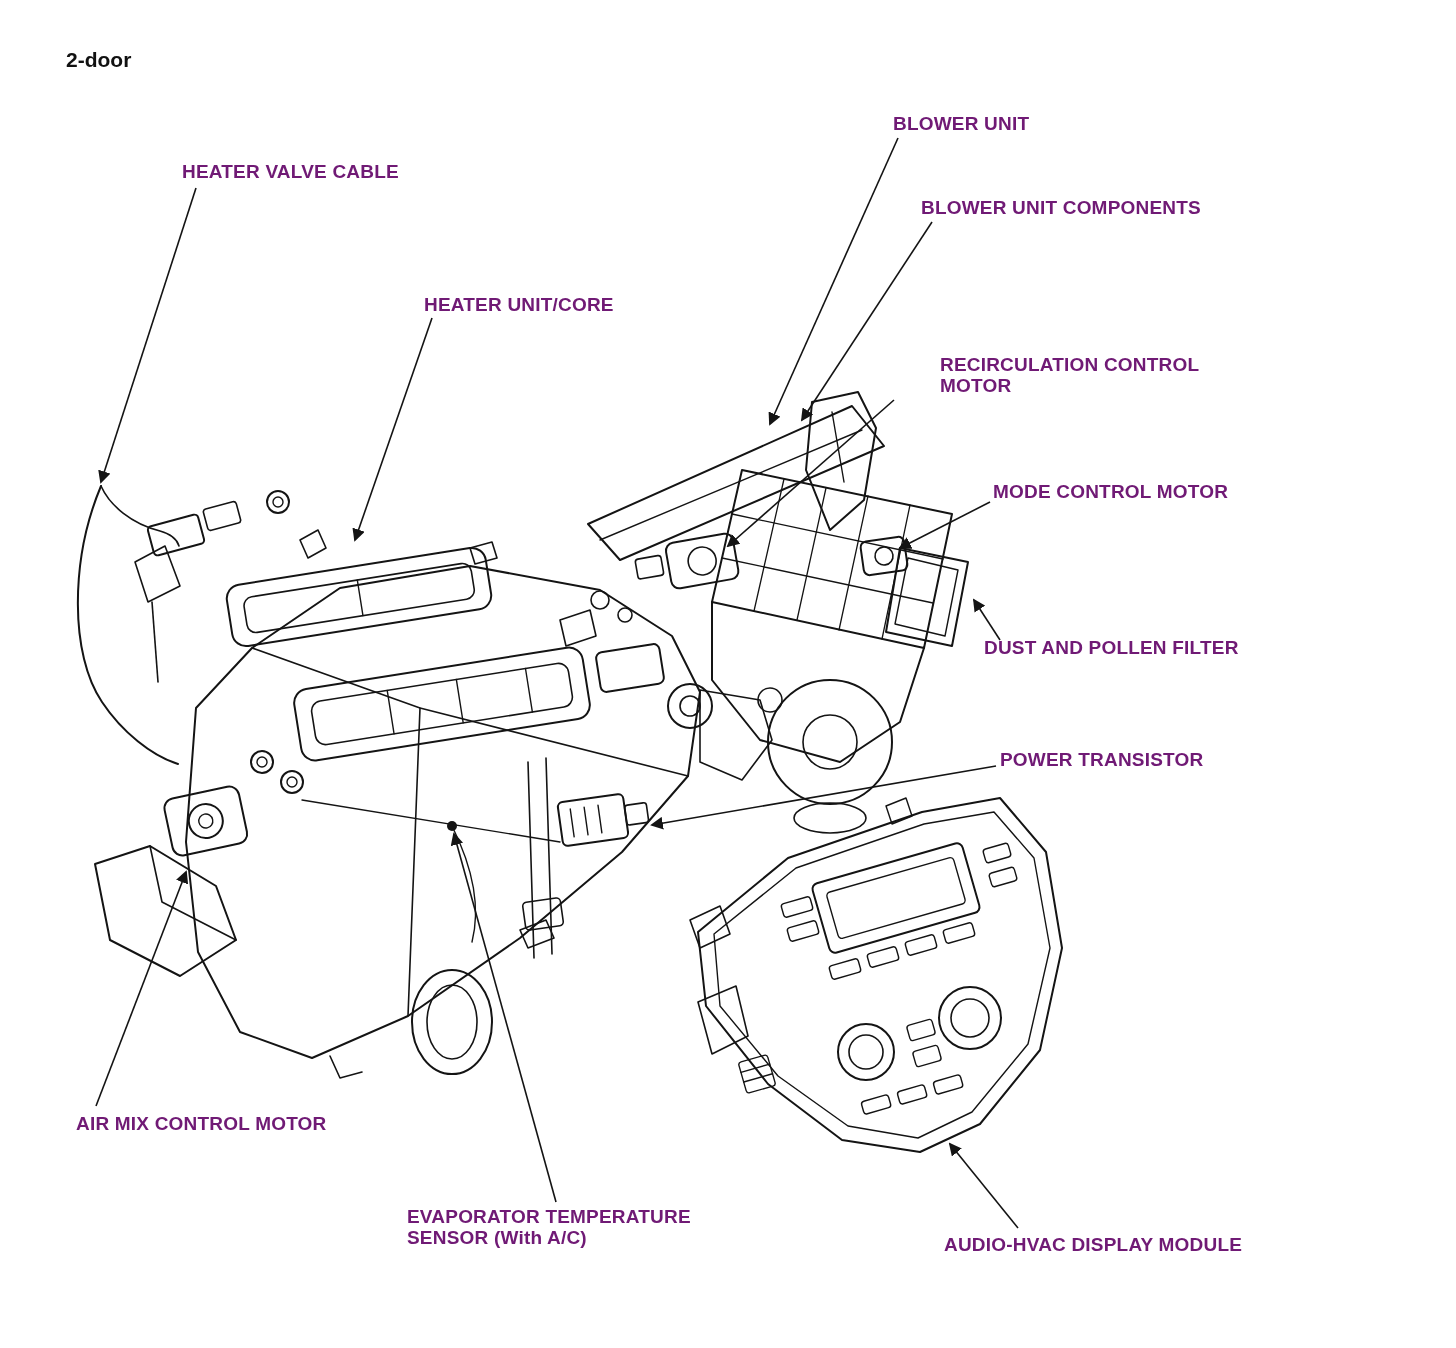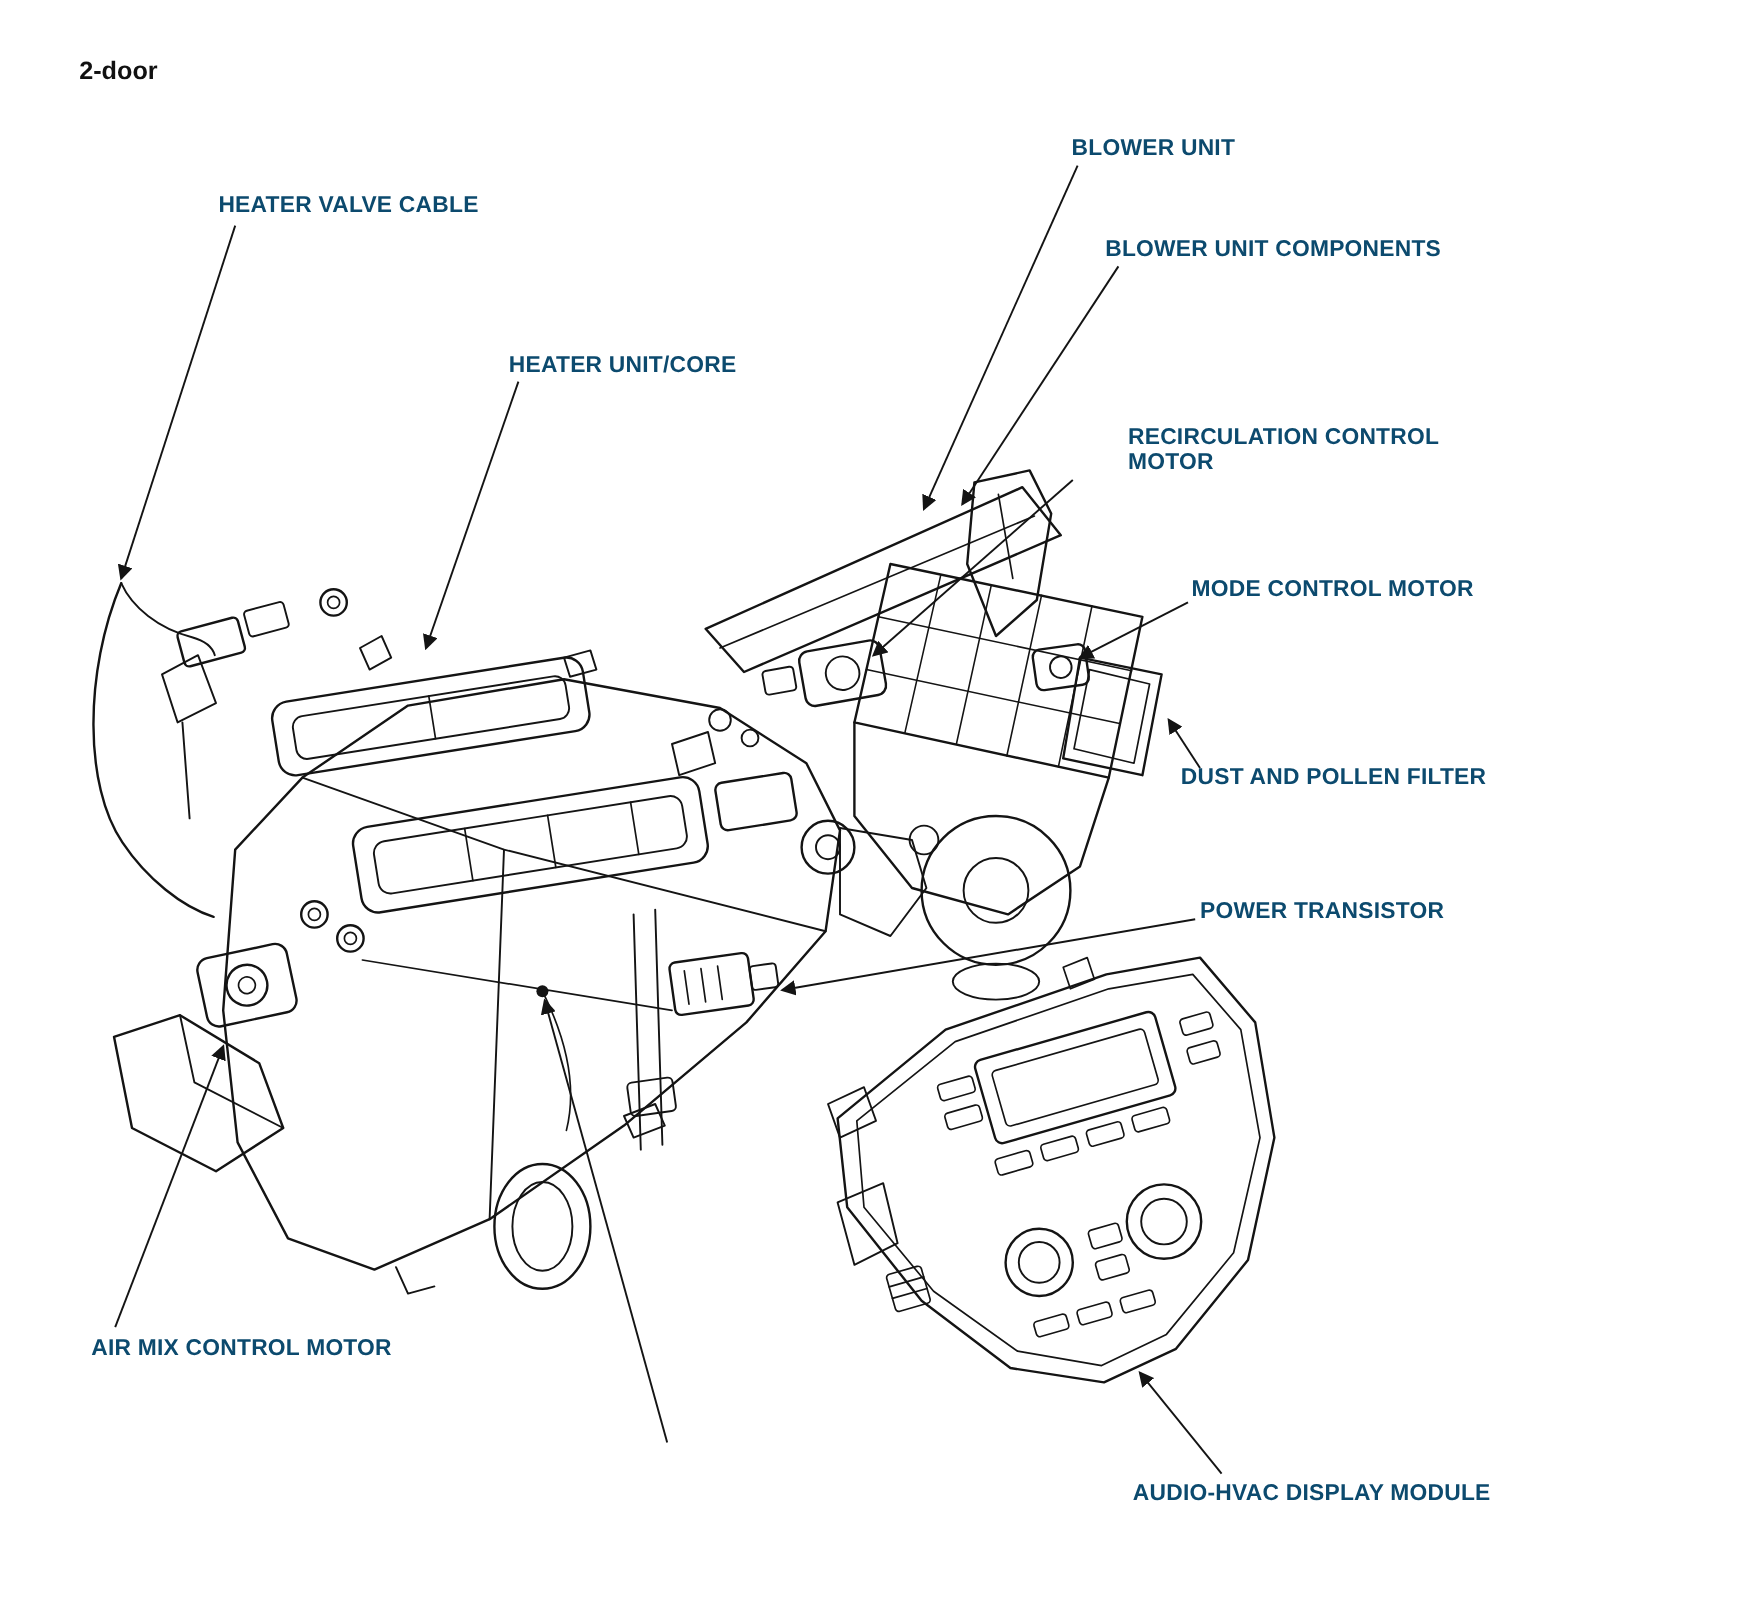--- a/index.html
+++ b/index.html
@@ -18,21 +18,21 @@
   .drawing {
     position: absolute;
     left: 0;
     top: 0;
   }
   .label {
     position: absolute;
     font-weight: 700;
     font-size: 19px;
     line-height: 21px;
-    color: #0c4a6e;
+    color: #701a75;
     letter-spacing: 0.2px;
     white-space: pre-line;
   }
   .variant {
     position: absolute;
     font-weight: 700;
     font-size: 21px;
     color: #111111;
   }
 </style>
@@ -221,16 +221,18 @@
 MOTOR</div>
 
   <div class="label" style="left:993px; top:481px;">MODE CONTROL MOTOR</div>
 
   <div class="label" style="left:984px; top:637px;text-align:right;">DUST AND POLLEN FILTER</div>
 
   <div class="label" style="left:1000px; top:749px;">POWER TRANSISTOR</div>
 
   <div class="label" style="left:76px; top:1113px;">AIR MIX CONTROL MOTOR</div>
 
+  <div class="label" style="left:407px; top:1206px;">EVAPORATOR TEMPERATURE
+SENSOR (With A/C)</div>
 
   <div class="label" style="left:944px; top:1234px;">AUDIO-HVAC DISPLAY MODULE</div>
 
 </div>
 
 </body></html>

